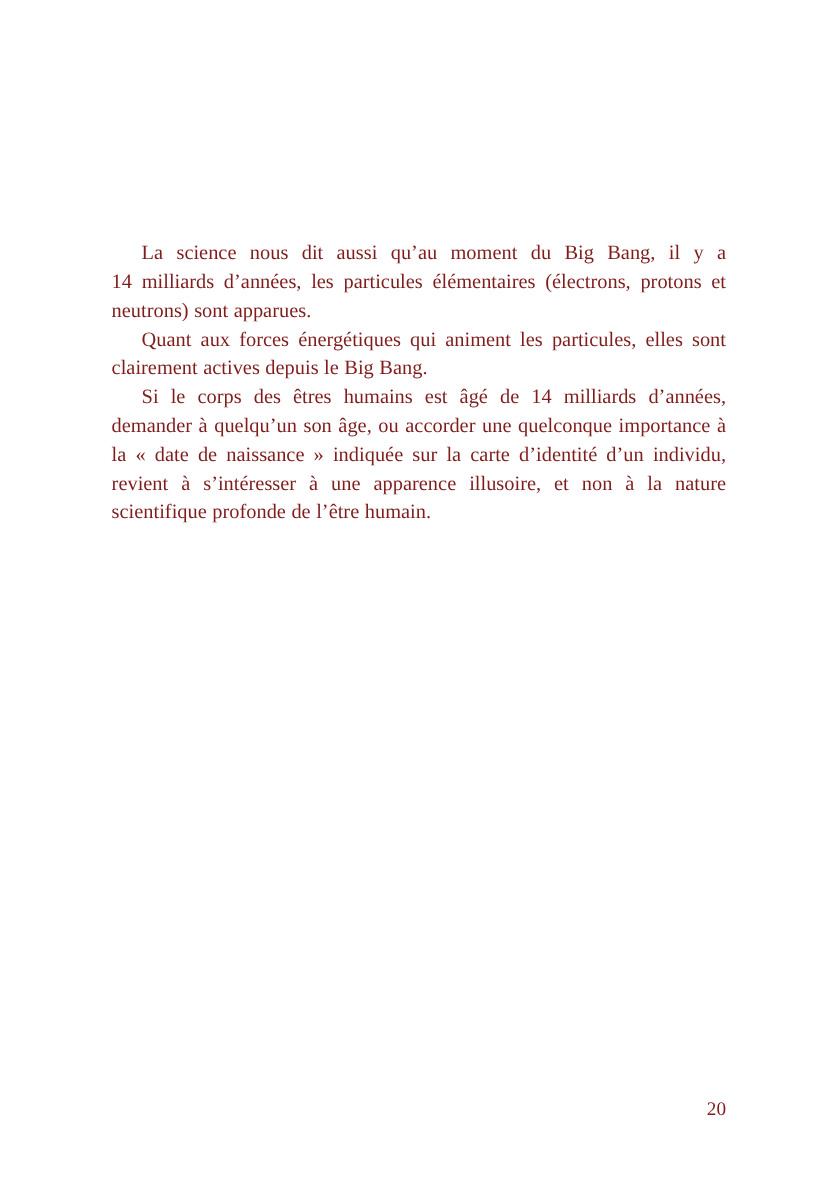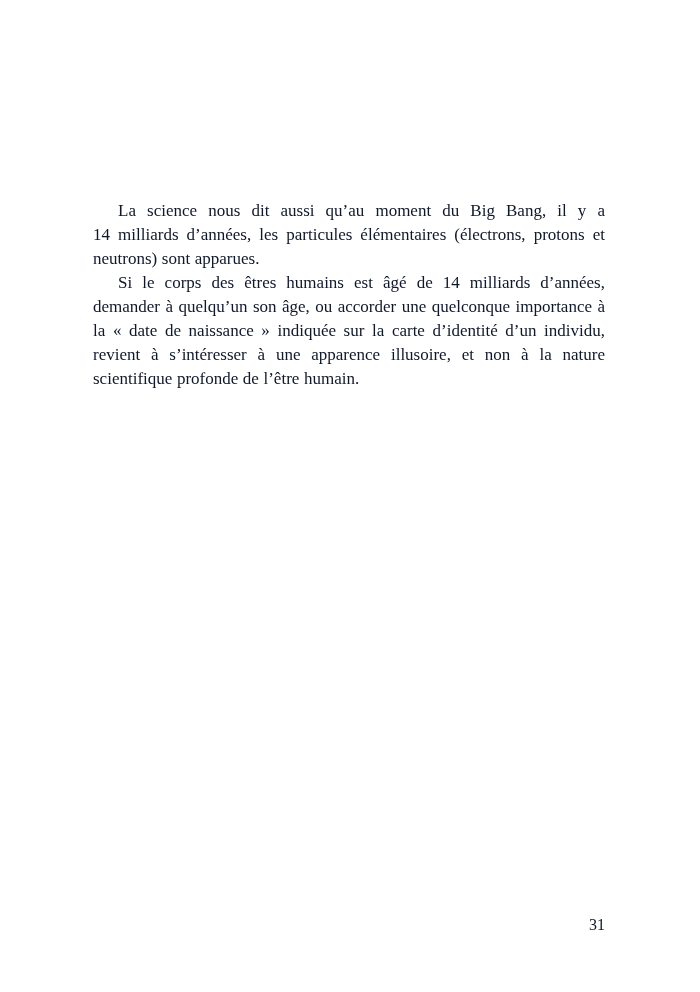--- a/index.html
+++ b/index.html
@@ -8,21 +8,21 @@
     background: #e8e8e8;
   }
   .page {
     position: relative;
     width: 700px;
     height: 992px;
     margin: 0 auto;
     background: #ffffff;
     overflow: hidden;
     font-family: "Liberation Serif", "DejaVu Serif", serif;
-    color: #0f172a;
+    color: #7f1d1d;
   }
   .text-block {
     position: absolute;
     left: 93px;
     top: 199px;
     width: 512px;
     font-size: 17px;
     line-height: 24px;
     text-align: justify;
   }
@@ -41,16 +41,17 @@
     font-size: 16px;
     line-height: 20px;
   }
 </style>
 </head>
 <body>
 
 <div class="page">
   <div class="text-block">
     <p>La science nous dit aussi qu’au moment du Big Bang, il y a 14&nbsp;milliards d’années, les particules élémentaires (électrons, protons et neutrons) sont apparues.</p>
+    <p>Quant aux forces énergétiques qui animent les particules, elles sont clairement actives depuis le Big Bang.</p>
     <p>Si le corps des êtres humains est âgé de 14&nbsp;milliards d’années, demander à quelqu’un son âge, ou accorder une quelconque importance à la «&nbsp;date de naissance&nbsp;» indiquée sur la carte d’identité d’un individu, revient à s’intéresser à une apparence illusoire, et non à la nature scientifique profonde de l’être humain.</p>
   </div>
-  <div class="page-number">31</div>
+  <div class="page-number">20</div>
 </div>
 
 </body></html>

